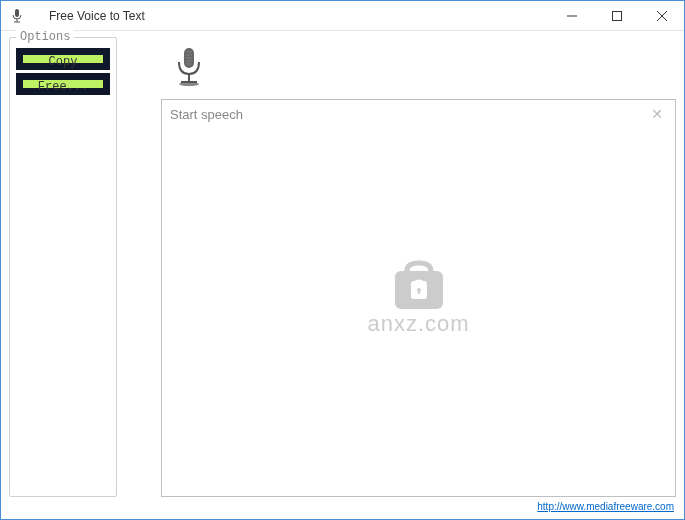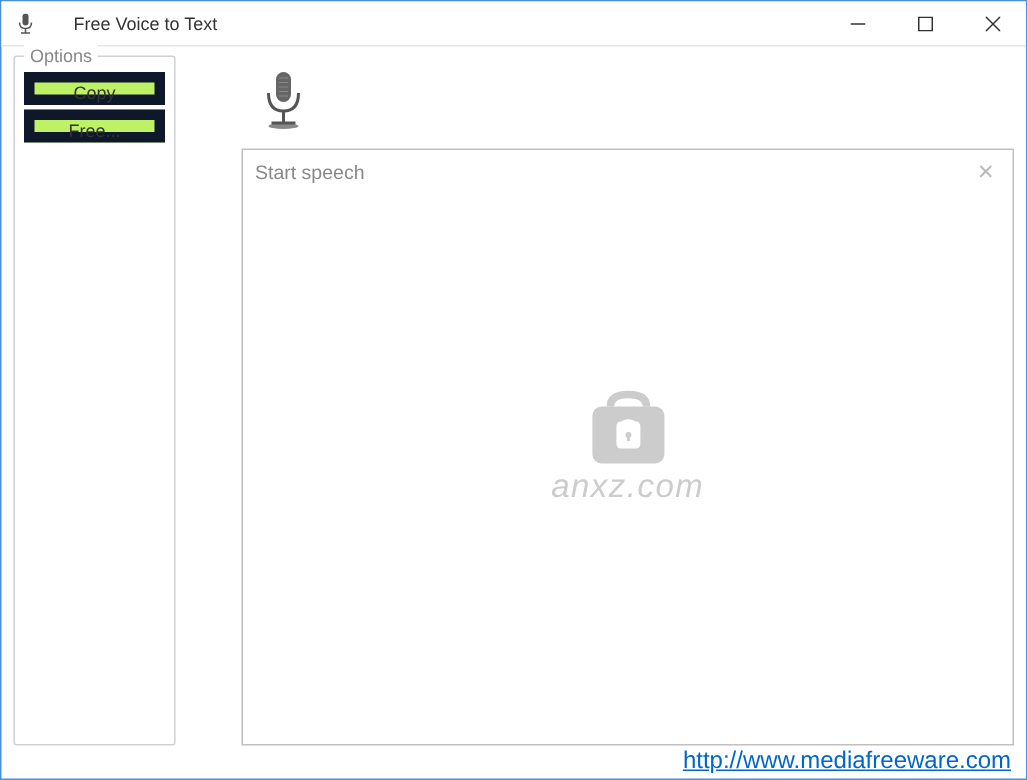--- a/index.html
+++ b/index.html
@@ -63,20 +63,21 @@
     .sidebar {
       width: 108px;
       position: relative;
     }
     .fieldset {
       border: 1px solid #d0d0d0;
       border-radius: 2px;
       position: relative;
       height: 100%;
       padding: 10px 6px 21px 6px;
+      font-family: Liberation Mono, monospace;
     }
     .fieldset-legend {
       position: absolute;
       top: -8px;
       left: 6px;
       background: #fff;
       padding: 0 4px;
       color: #888;
       font-size: 12px;
     }
@@ -142,30 +143,30 @@
       text-align: center;
       pointer-events: none;
       user-select: none;
     }
     .watermark-bag {
       width: 60px;
       height: 52px;
       margin: 0 auto 4px;
     }
     .watermark-text1 { font-size: 32px; font-weight: bold; color: #ccc; letter-spacing: 2px; }
-    .watermark-text2 { font-size: 22px; color: #ccc; letter-spacing: 1px; margin-top: -4px; font-style: italic; }
+    .watermark-text2 { font-size: 22px; color: #ccc; letter-spacing: 1px; margin-top: -4px; }
     .watermark-row { display: flex; align-items: center; justify-content: center; gap: 6px; }
     .footer {
       height: 20px;
       text-align: right;
       padding-right: 10px;
     }
     .footer a {
       color: #0066cc;
-      font-size: 16px;
+      font-size: 10px;
       text-decoration: underline;
       cursor: pointer;
     }
   </style>
 </head>
 <body>
 
 <div class="window">
 
   <div class="titlebar">

